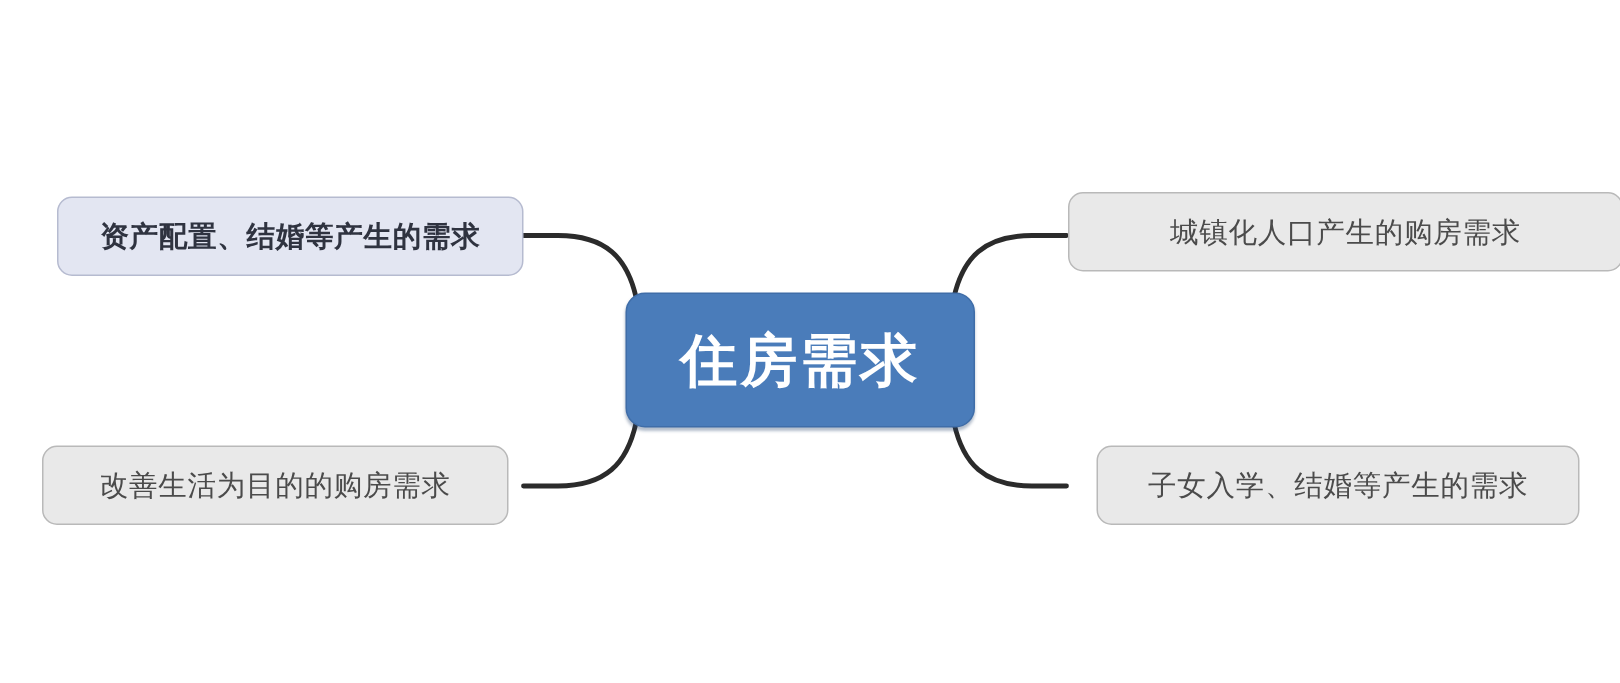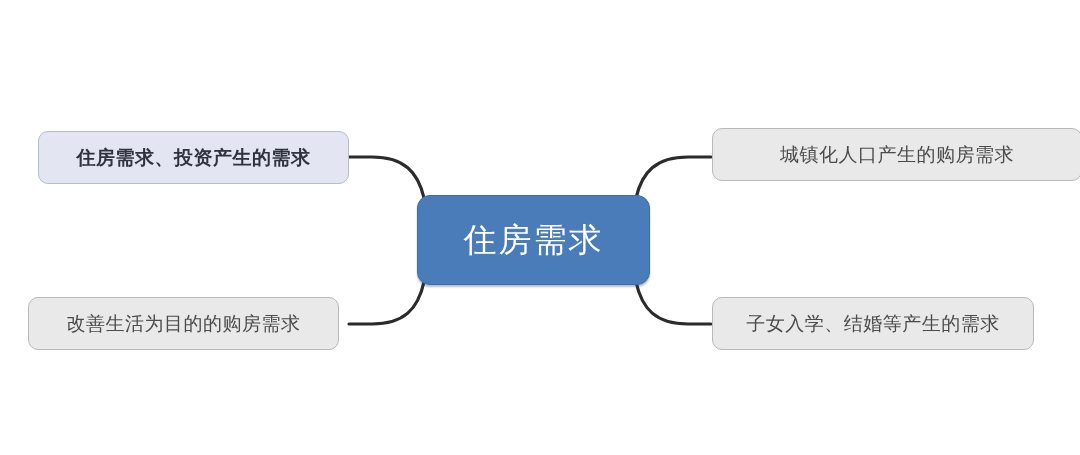--- a/index.html
+++ b/index.html
@@ -43,22 +43,22 @@
     top: 195px;
     width: 233px;
     height: 90px;
     background: #4a7cba;
     border: 1px solid #3f6da8;
     border-radius: 13px;
     box-shadow: 0 2px 2px rgba(40, 70, 110, 0.35);
   }
   .node-root .node-label {
     color: #ffffff;
-    font-size: 33px;
-    font-weight: 400;
+    font-size: 38px;
+    font-weight: 700;
     letter-spacing: 2px;
   }
   
   .node-leaf {
     height: 53px;
     background: #e9e9e9;
     border: 1px solid #b9b9b9;
   }
   .node-leaf .node-label {
     color: #4b4b4b;
@@ -70,36 +70,36 @@
     background: #e3e6f2;
     border: 1px solid #b6bbd0;
   }
   .node-accent .node-label {
     color: #2f3340;
     font-weight: 700;
   }
   .pos-tl { left: 38px;  top: 131px; width: 311px; }
   .pos-bl { left: 28px;  top: 297px; width: 311px; }
   .pos-tr { left: 712px; top: 128px; width: 370px; }
-  .pos-br { left: 712px; top: 297px; width: 322px; }
+  .pos-br { left: 731px; top: 297px; width: 322px; }
 </style>
 </head>
 <body>
 
 <div id="canvas">
 
   <svg id="connectors" viewBox="0 0 1080 455" width="1080" height="455" xmlns="http://www.w3.org/2000/svg">
     <path d="M 349 157 L 372 157 C 404 157 418 172 424 198" fill="none" stroke="#2b2b2b" stroke-width="3.2" stroke-linecap="round"></path>
     <path d="M 711 157 L 688 157 C 656 157 642 172 636 198" fill="none" stroke="#2b2b2b" stroke-width="3.2" stroke-linecap="round"></path>
     <path d="M 349 324 L 372 324 C 404 324 418 309 424 282" fill="none" stroke="#2b2b2b" stroke-width="3.2" stroke-linecap="round"></path>
     <path d="M 711 324 L 688 324 C 656 324 642 309 636 282" fill="none" stroke="#2b2b2b" stroke-width="3.2" stroke-linecap="round"></path>
   </svg>
 
   <div class="node node-leaf node-accent pos-tl">
-    <span class="node-label">住房需求、投资产生的需求</span>
+    <span class="node-label">资产配置、结婚等产生的需求</span>
   </div>
 
   <div class="node node-leaf pos-tr">
     <span class="node-label">城镇化人口产生的购房需求</span>
   </div>
 
   <div class="node node-root">
     <span class="node-label">住房需求</span>
   </div>
 

